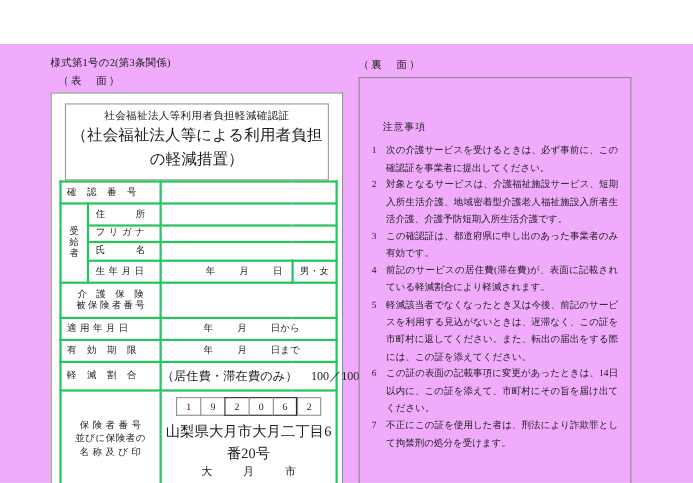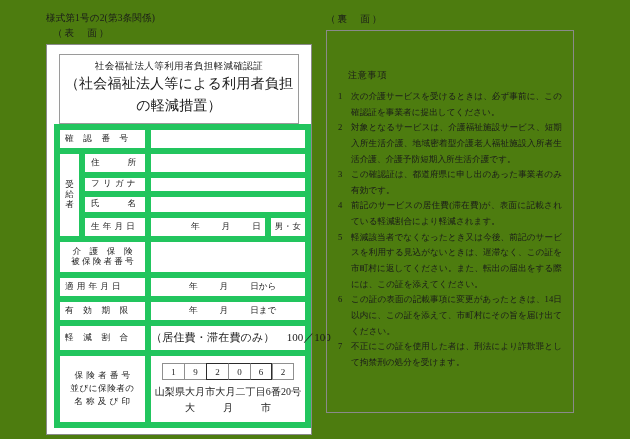--- a/index.html
+++ b/index.html
@@ -11,21 +11,22 @@
     width: 630px;
     height: 439px;
     font-family: "Liberation Serif", "DejaVu Serif", serif;
     color: #1a1a1a;
     position: relative;
     overflow: hidden;
   }
   .page {
     position: absolute;
     inset: 0;
-    background: #4d7c0f;
+    background: #f0abfc;
+    margin-top: 40px;
   }
 
   
   .left-panel {
     position: absolute;
     left: 46px;
     top: 12px;
     width: 268px;
   }
   .form-heading {
@@ -49,20 +50,21 @@
     background: #fff;
   }
   .card-inner {
     padding: 6px 7px 6px 7px;
   }
   .title-box {
     border: 1px solid #9a9a9a;
     margin: 3px 5px 0 5px;
     padding: 4px 0 5px 0;
     text-align: center;
+    font-family: Liberation Mono, monospace;
   }
   .title-line1 {
     font-size: 9.5px;
     letter-spacing: 0.4px;
     line-height: 1.5;
   }
   .title-line2 {
     font-size: 14px;
     letter-spacing: 0.2px;
     line-height: 1.6;
@@ -83,21 +85,21 @@
   }
 
   
   table.form-table {
     border-collapse: collapse;
     width: 100%;
     table-layout: fixed;
     font-size: 8.6px;
   }
   table.form-table td {
-    border: 6px solid #22c55e;
+    border: 2px solid #22c55e;
     padding: 0;
     height: 18px;
     vertical-align: middle;
   }
   .lbl {
     text-align: center;
     letter-spacing: 0.5px;
     white-space: nowrap;
   }
   .lbl-spread {
@@ -165,21 +167,21 @@
     box-sizing: border-box;
   }
   .num-boxes .nb:last-child { border-right: 1px solid #8f8f8f; }
   .num-boxes .nb.strong {
     border-top: 1.6px solid #2b2b2b;
     border-bottom: 1.6px solid #2b2b2b;
   }
   .num-boxes .nb.strong-left { border-left: 1.6px solid #2b2b2b; }
   .num-boxes .nb.strong-right-edge { border-right: 1.6px solid #2b2b2b; }
   .insurer-addr {
-    font-size: 10px;
+    font-size: 13px;
     letter-spacing: 0.1px;
     line-height: 1.55;
   }
   .insurer-city {
     font-size: 10px;
     letter-spacing: 9px;
     padding-left: 9px;
     line-height: 1.6;
   }
   .size-note {

